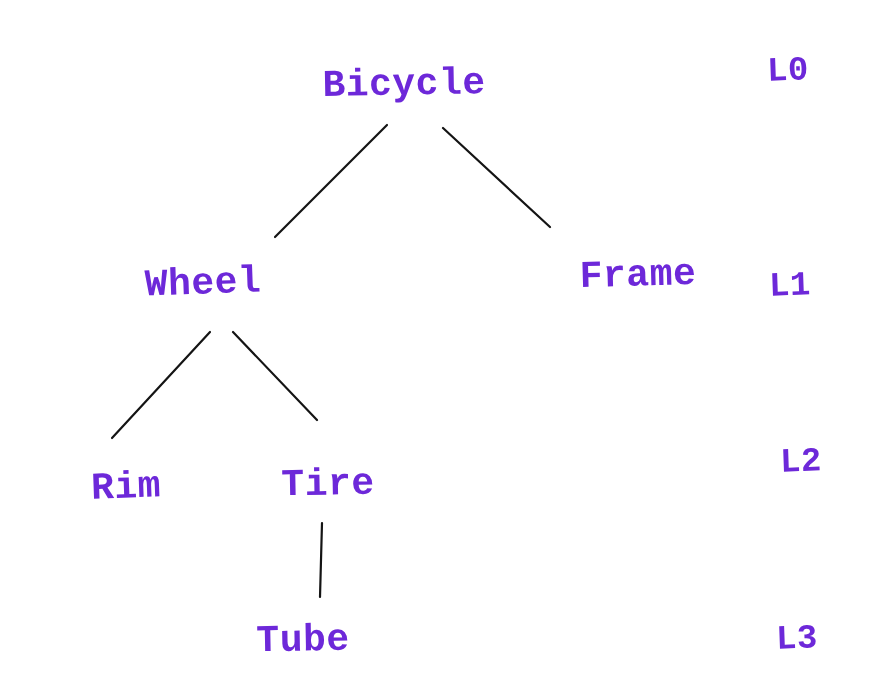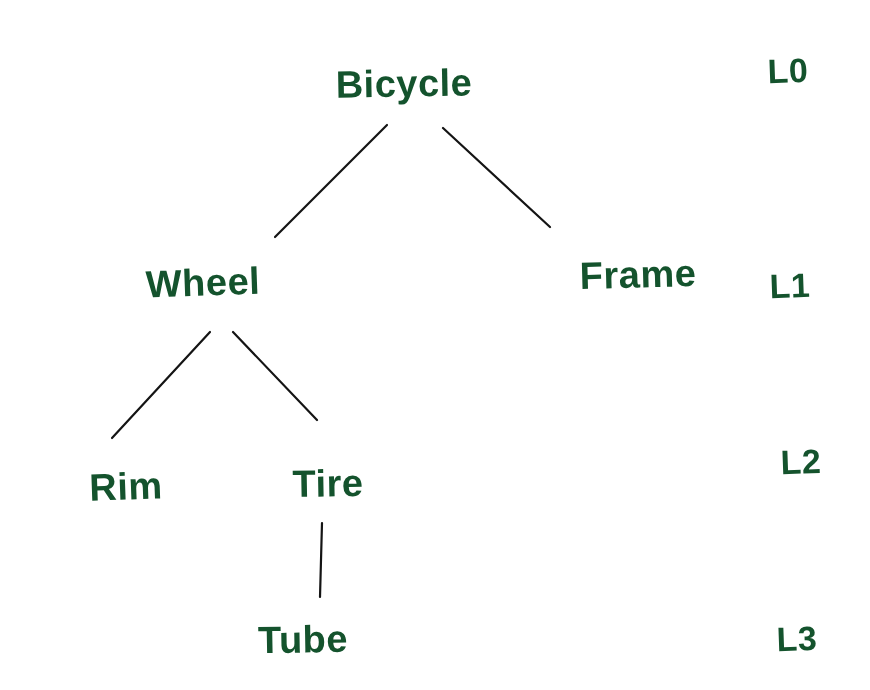--- a/index.html
+++ b/index.html
@@ -5,22 +5,22 @@
   html, body {
     margin: 0;
     padding: 0;
     background: #ffffff;
   }
   .canvas {
     position: relative;
     width: 870px;
     height: 690px;
     background: #ffffff;
-    font-family: Liberation Sans, sans-serif;
-    color: #14532d;
+    font-family: Liberation Mono, monospace;
+    color: #6d28d9;
     overflow: hidden;
   }
   svg.edges {
     position: absolute;
     left: 0;
     top: 0;
     width: 870px;
     height: 690px;
   }
   svg.edges line {

